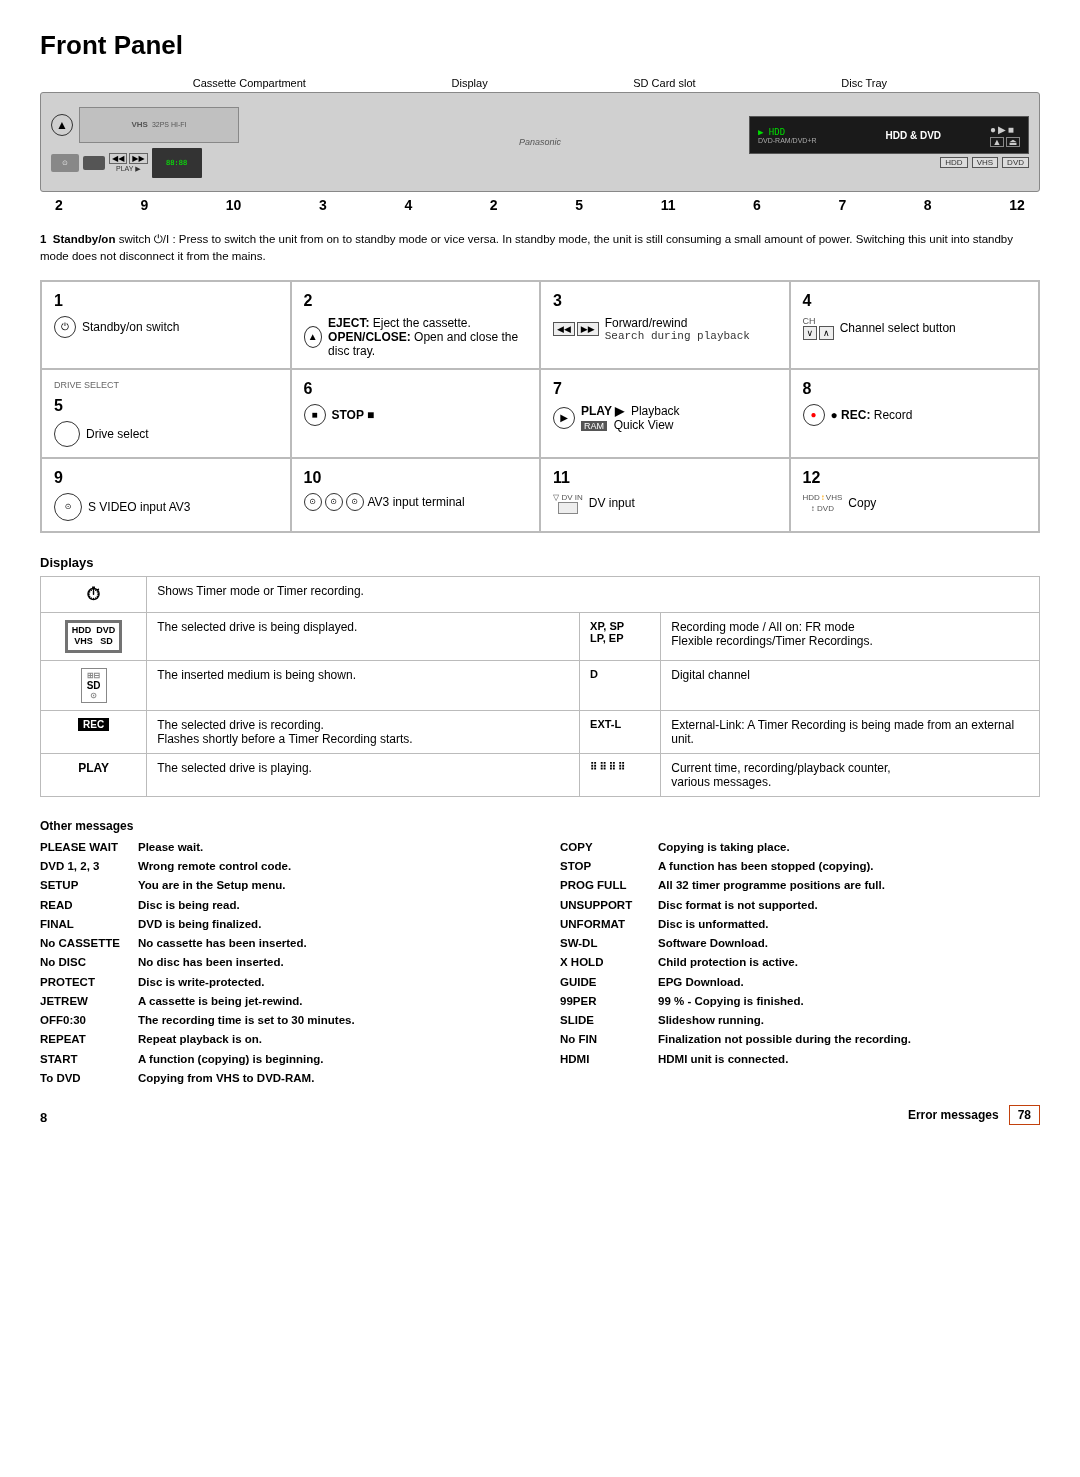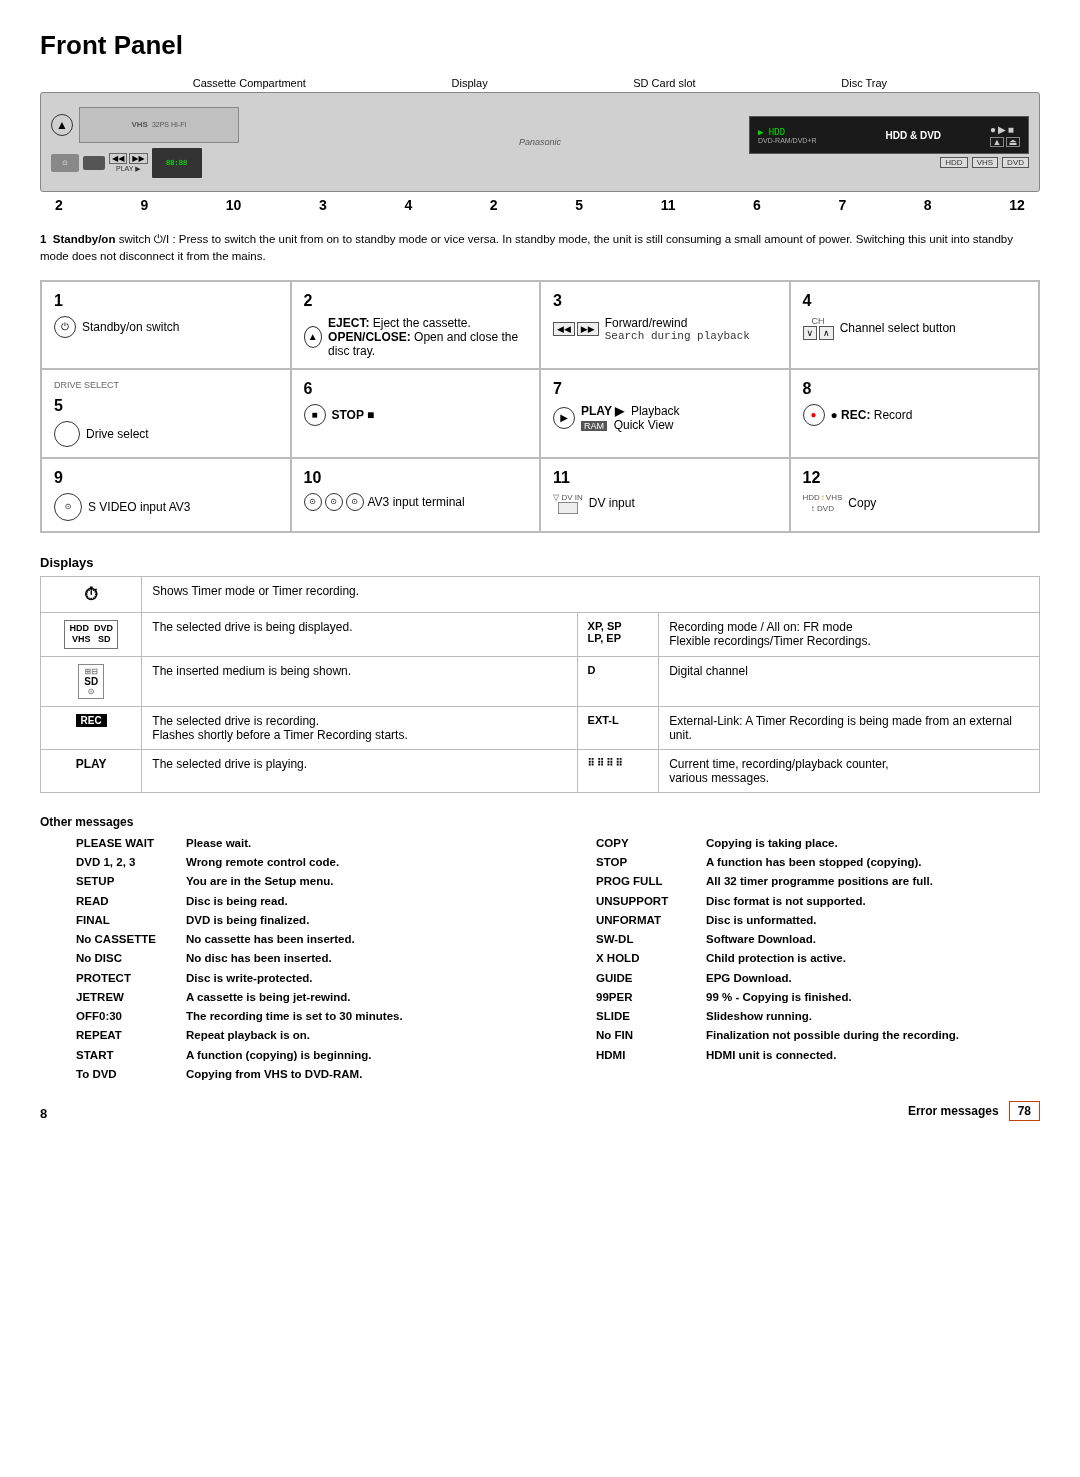--- a/index.html
+++ b/index.html
@@ -171,24 +171,23 @@
 
     .messages-two-col {
       display: grid;
       grid-template-columns: 1fr 1fr;
       gap: 0 40px;
       font-size: 11.5px;
     }
 
     .msg-row {
       display: flex;
-      gap: 20px;
+      gap: 8px;
       margin-bottom: 2px;
       line-height: 1.5;
-      margin-left: 36px;
     }
 
     .msg-row .msg-key {
       font-weight: bold;
       min-width: 90px;
       flex-shrink: 0;
     }
 
     .msg-row .msg-val {
       flex: 1;
@@ -348,21 +347,21 @@
       <div>
         <div class="cell-label">Forward/rewind</div>
         <div class="cell-sublabel">Search during playback</div>
       </div>
     </div>
   </div>
 
   <div class="control-cell">
     <span class="cell-num">4</span>
     <div style="display:flex; align-items:center; gap:6px;">
-      <div style="display:flex; flex-direction:column; font-size:9px;align-items:center;">
+      <div style="display:flex; flex-direction:column; font-size:9px;">
         <span style="font-size:9px; color:#555;">CH</span>
         <div style="display:flex; gap:2px;">
           <span class="icon-small-btn">∨</span>
           <span class="icon-small-btn">∧</span>
         </div>
       </div>
       <span class="cell-label">Channel select button</span>
     </div>
   </div>
 
@@ -459,21 +458,21 @@
   <table class="displays-table">
 
     <tbody>
         <tr>
       <td class="icon-cell" style="font-size:18px;">⏱</td>
       <td class="desc-cell" colspan="3">Shows Timer mode or Timer recording.</td>
     </tr>
 
     <tr>
       <td class="icon-cell">
-        <div style="border:1px solid #737373; padding:2px 4px; font-size:9px; line-height:1.3; display:inline-block;">
+        <div style="border:3px solid #737373; padding:2px 4px; font-size:9px; line-height:1.3; display:inline-block;">
           <div><strong>HDD&nbsp;&nbsp;DVD</strong></div>
           <div><strong>VHS&nbsp;&nbsp;&nbsp;SD</strong></div>
         </div>
       </td>
       <td class="desc-cell">The selected drive is being displayed.</td>
       <td class="code-cell"><strong>XP, SP</strong><br><strong>LP, EP</strong></td>
       <td class="right-desc-cell">Recording mode / All on: FR mode<br>Flexible recordings/Timer Recordings.</td>
     </tr>
 
     <tr>

